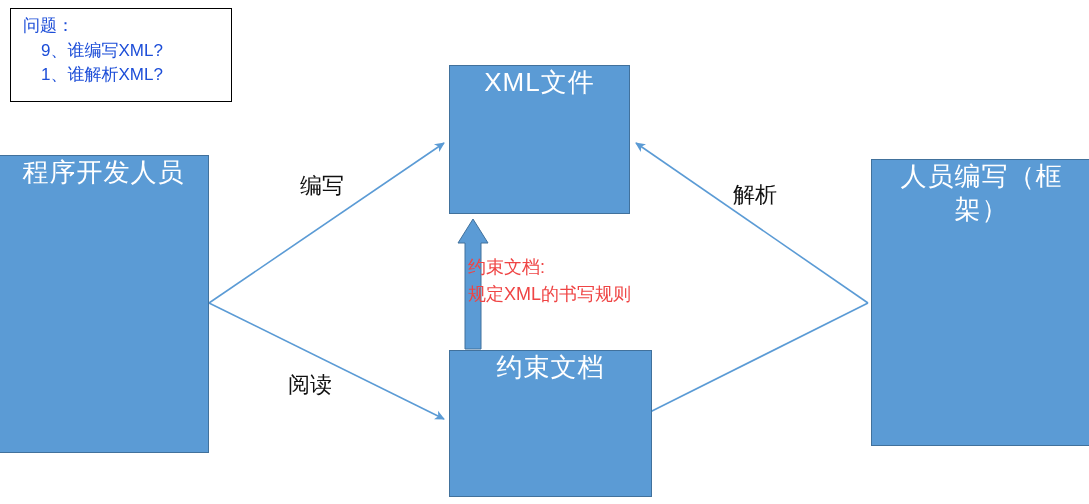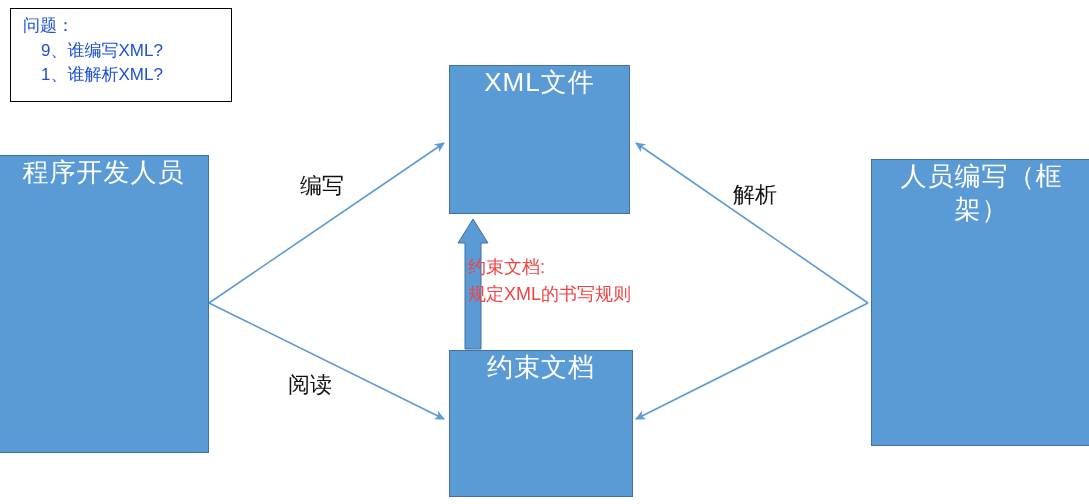--- a/index.html
+++ b/index.html
@@ -47,21 +47,21 @@
   }
   #node-xml {
     left: 449px;
     top: 65px;
     width: 181px;
     height: 149px;
   }
   #node-constraint {
     left: 449px;
     top: 350px;
-    width: 184px;
+    width: 203px;
     height: 147px;
   }
   #node-framework {
     left: 871px;
     top: 159px;
     width: 221px;
     height: 287px;
   }
   #question-box {
     position: absolute;

